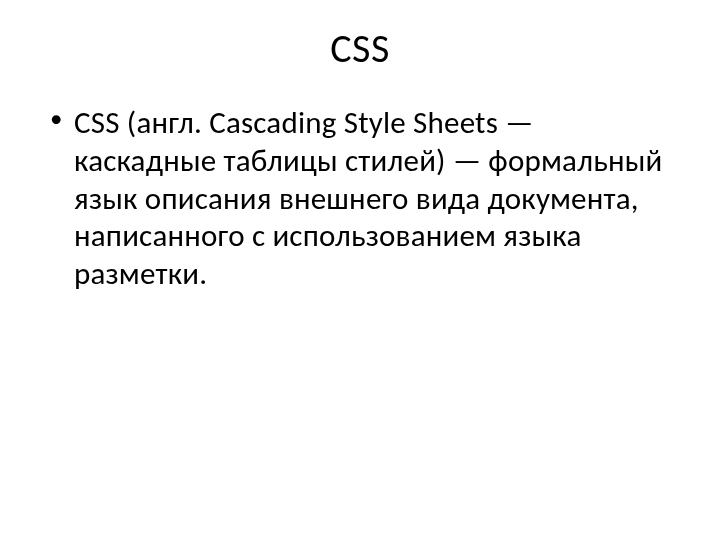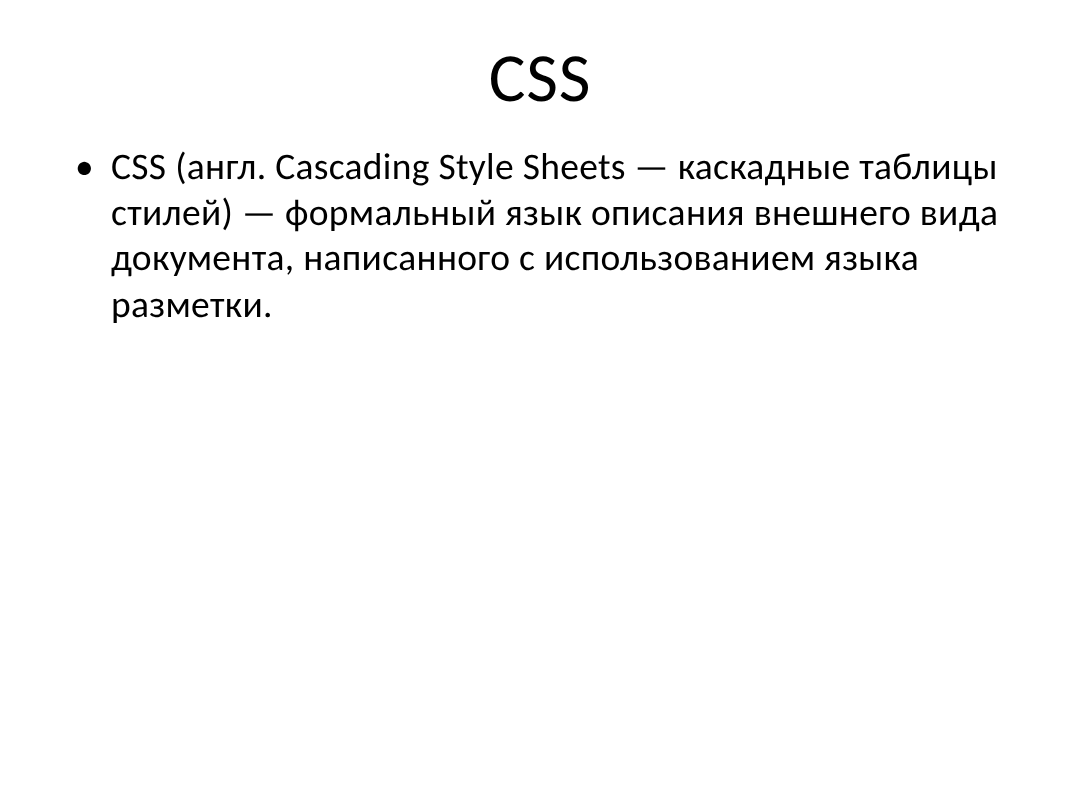--- a/index.html
+++ b/index.html
@@ -10,35 +10,35 @@
     body {
       width: 720px;
       height: 540px;
       background: #ffffff;
       font-family: Calibri, "Segoe UI", Arial, sans-serif;
       color: #000000;
       padding: 24px 40px 40px 40px;
     }
     .title {
       text-align: center;
-      font-size: 46px;
+      font-size: 40px;
       font-weight: 400;
-      margin-bottom: 16px;
+      margin-bottom: 31px;
       letter-spacing: 0.5px;
     }
     .content {
       padding: 0 6px;
     }
     ul {
       list-style: none;
     }
     li {
       position: relative;
       padding-left: 28px;
-      font-size: 25px;
+      font-size: 31px;
       line-height: 1.22;
       margin-bottom: 2px;
       letter-spacing: 0.2px;
     }
     li::before {
       content: "•";
       position: absolute;
       left: 4px;
       top: 0;
       font-size: 25px;

